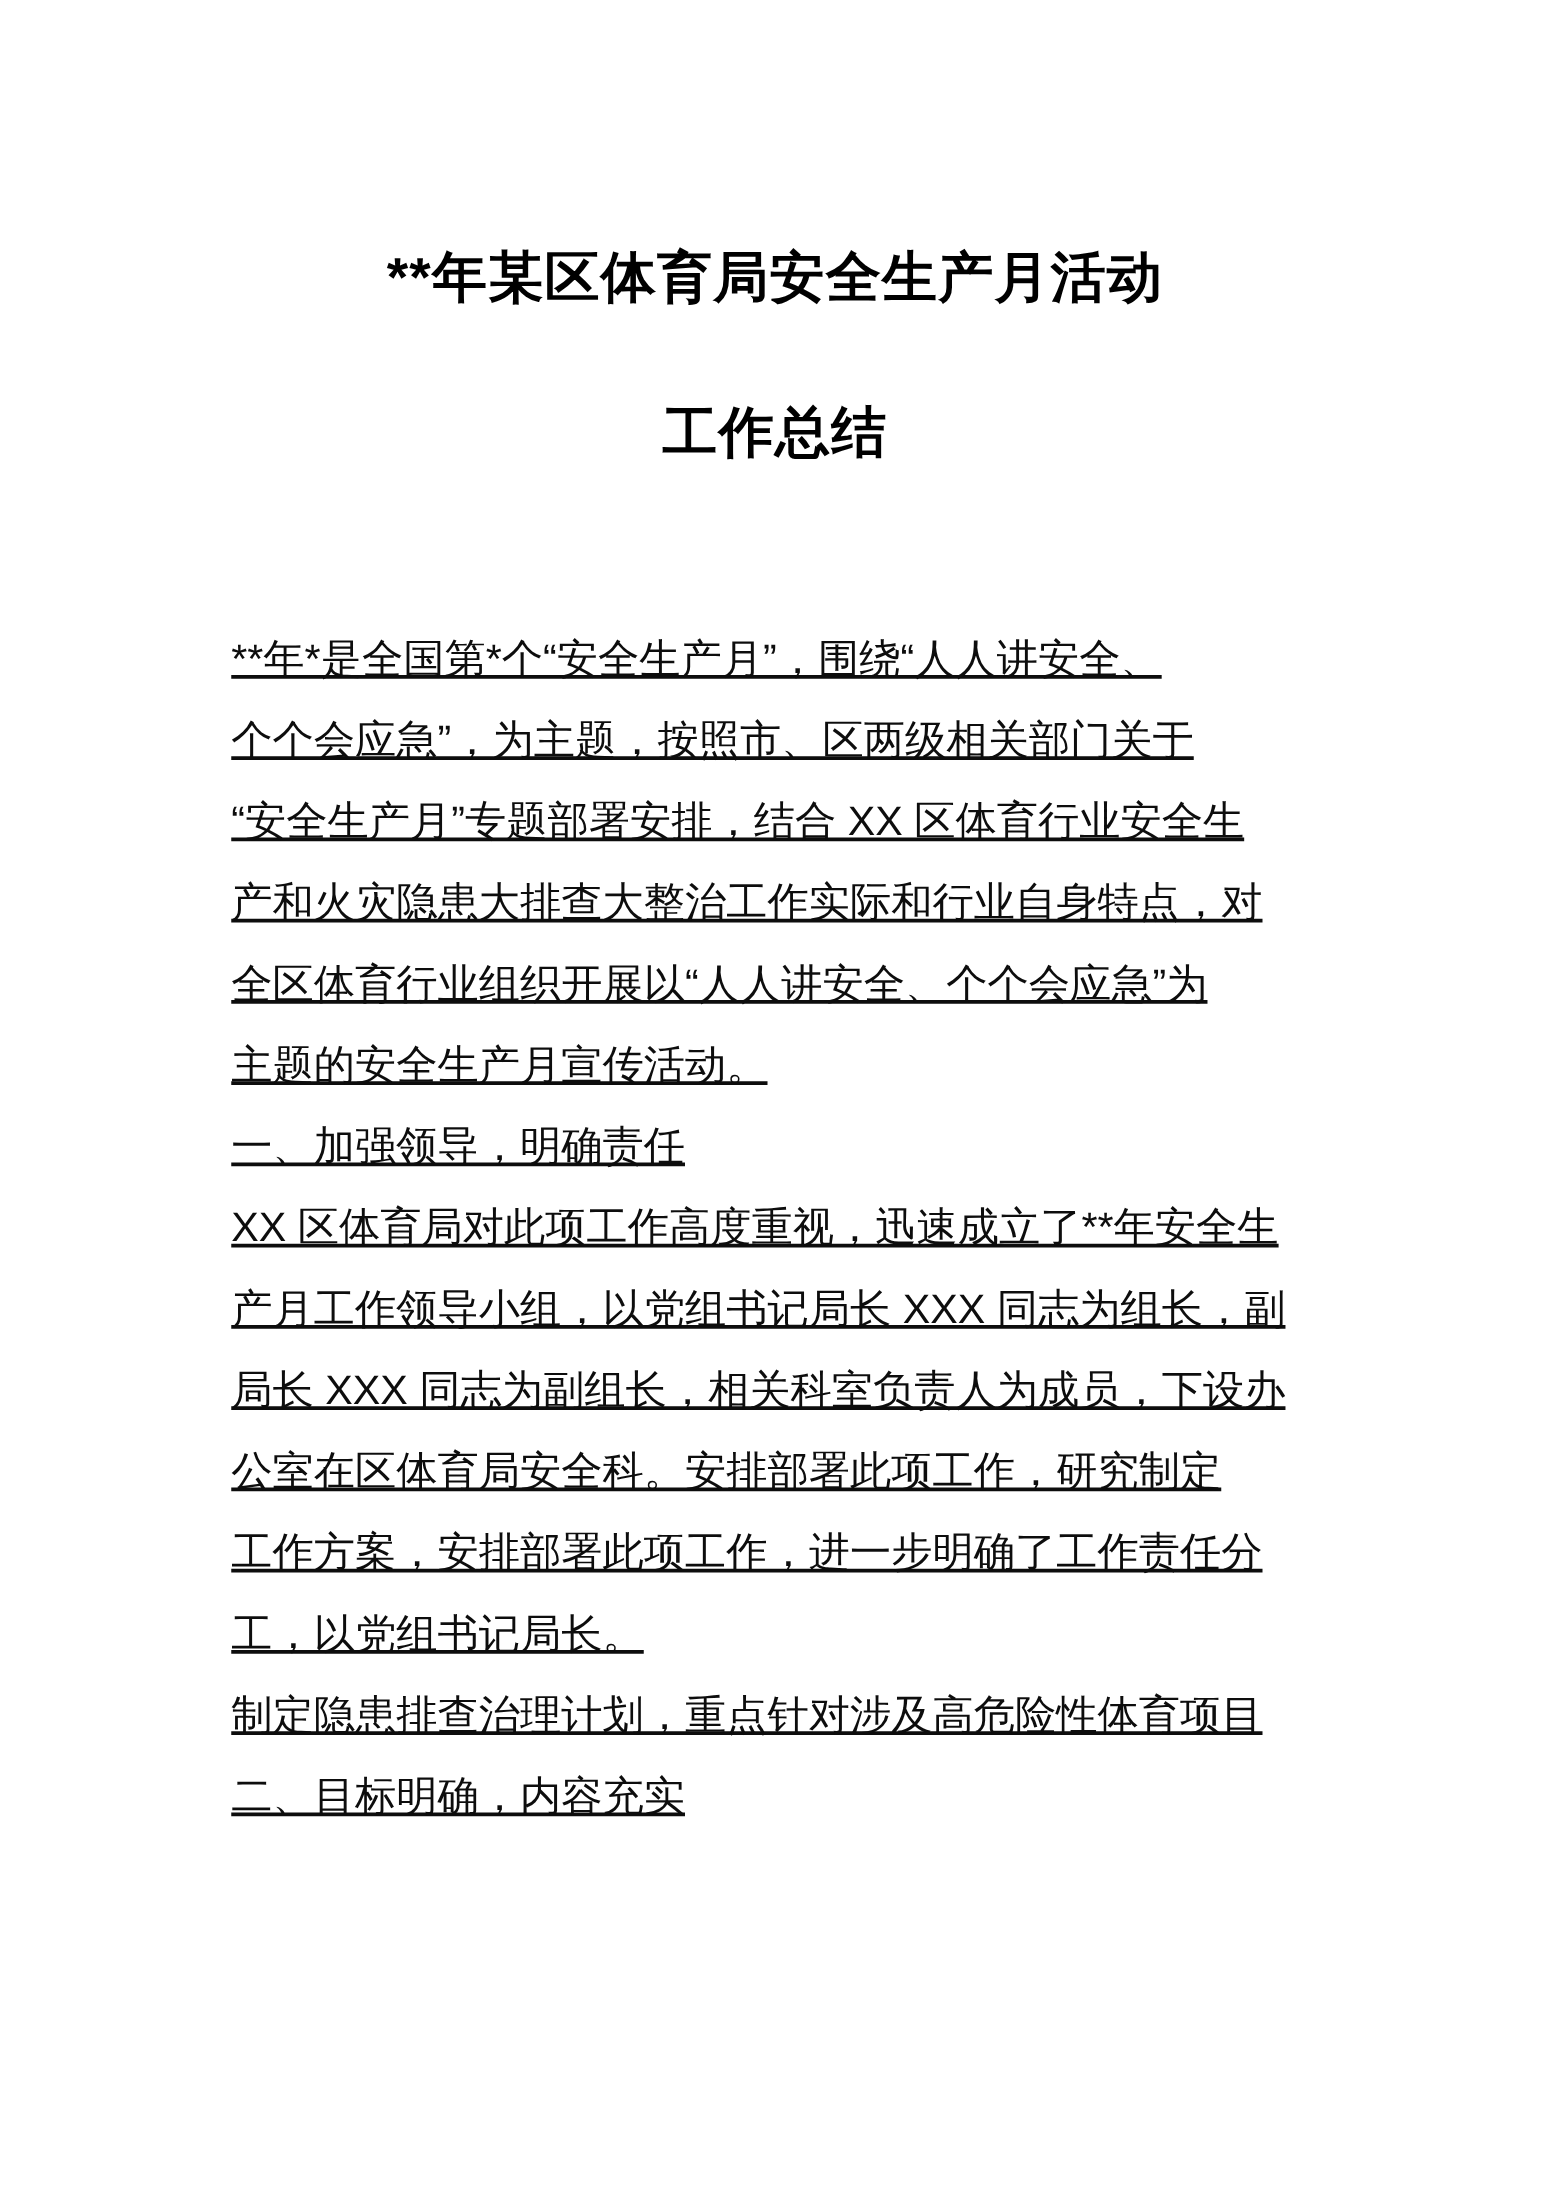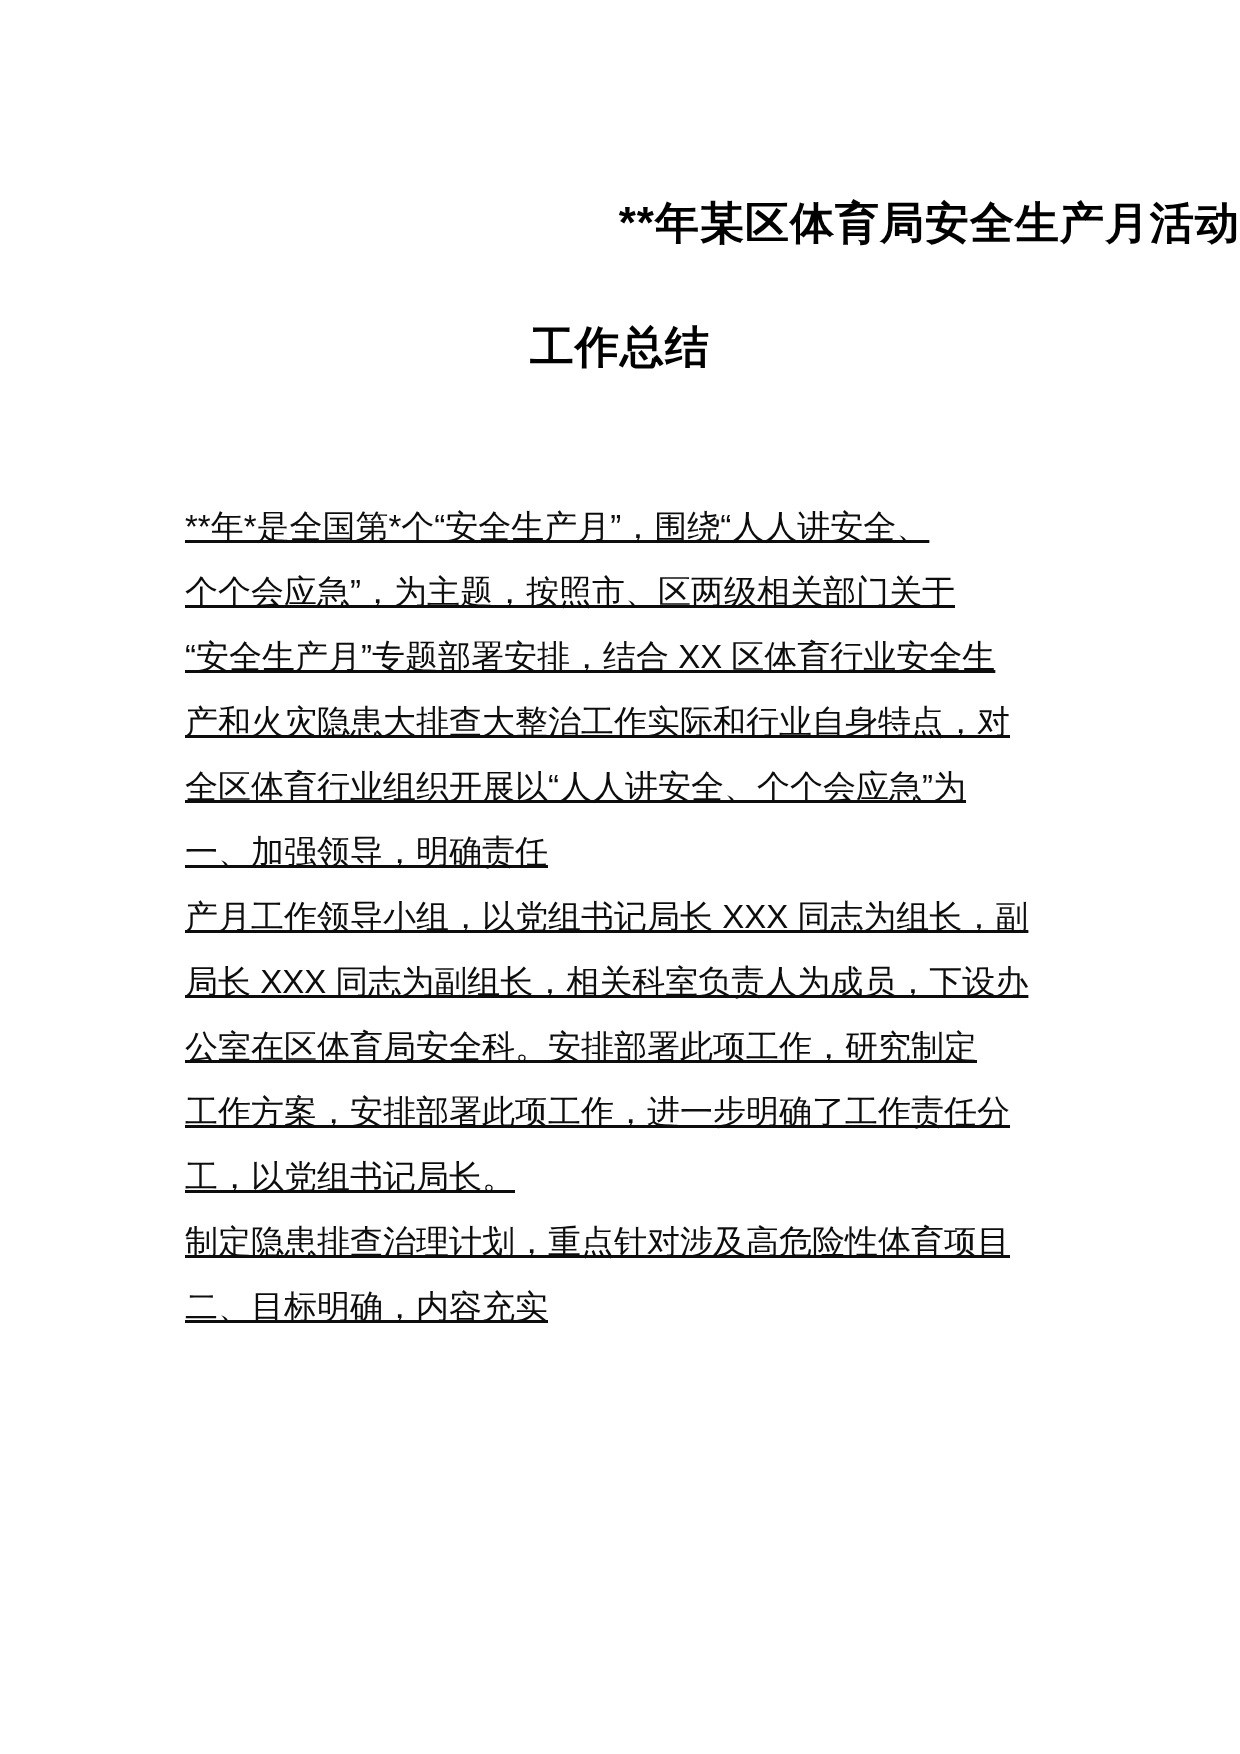--- a/index.html
+++ b/index.html
@@ -19,21 +19,20 @@
   .doc-title {
     text-align: center;
     font-weight: 700;
     font-size: 44px;
     line-height: 60px;
     color: #000000;
     letter-spacing: 1px;
   }
   .doc-title.first {
     padding-top: 193px;
-    text-align: right;
   }
   .doc-title.second {
     margin-top: 64px;
   }
   .doc-body {
     padding: 117px 175px 0 185px;
     font-size: 33px;
     font-weight: 400;
     color: #0d0d0d;
     text-decoration: underline;
@@ -50,21 +49,23 @@
 
 <div class="page">
   <h1 class="doc-title first">**年某区体育局安全生产月活动</h1>
   <h1 class="doc-title second">工作总结</h1>
   <div class="doc-body">
       <div class="line">**年*是全国第*个“安全生产月”，围绕“人人讲安全、</div>
       <div class="line">个个会应急”，为主题，按照市、区两级相关部门关于</div>
       <div class="line">“安全生产月”专题部署安排，结合 XX 区体育行业安全生</div>
       <div class="line">产和火灾隐患大排查大整治工作实际和行业自身特点，对</div>
       <div class="line">全区体育行业组织开展以“人人讲安全、个个会应急”为</div>
+      <div class="line">主题的安全生产月宣传活动。</div>
       <div class="line">一、加强领导，明确责任</div>
+      <div class="line">XX 区体育局对此项工作高度重视，迅速成立了**年安全生</div>
       <div class="line">产月工作领导小组，以党组书记局长 XXX 同志为组长，副</div>
       <div class="line">局长 XXX 同志为副组长，相关科室负责人为成员，下设办</div>
       <div class="line">公室在区体育局安全科。安排部署此项工作，研究制定</div>
       <div class="line">工作方案，安排部署此项工作，进一步明确了工作责任分</div>
       <div class="line">工，以党组书记局长。</div>
       <div class="line">制定隐患排查治理计划，重点针对涉及高危险性体育项目</div>
       <div class="line">二、目标明确，内容充实</div>
     </div>
 </div>
 

